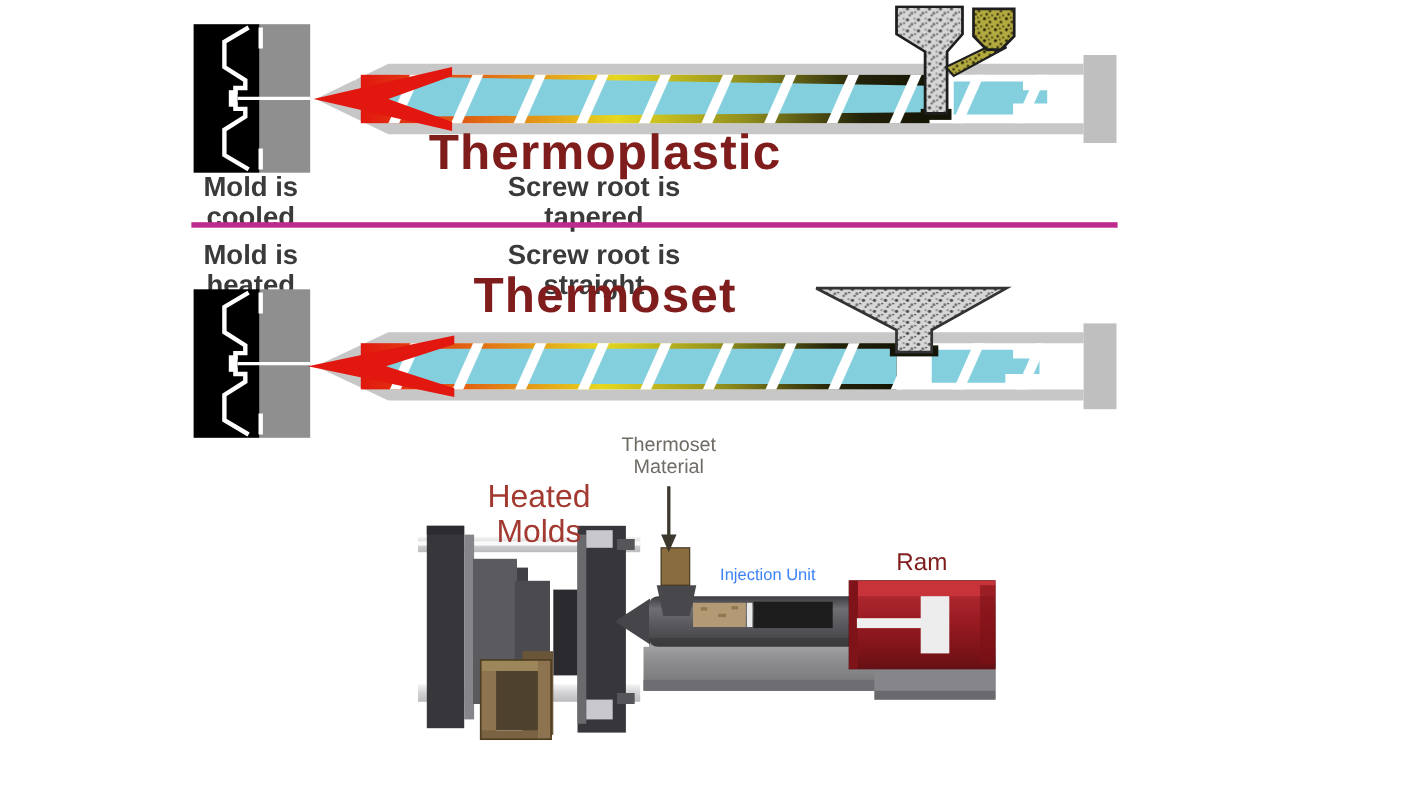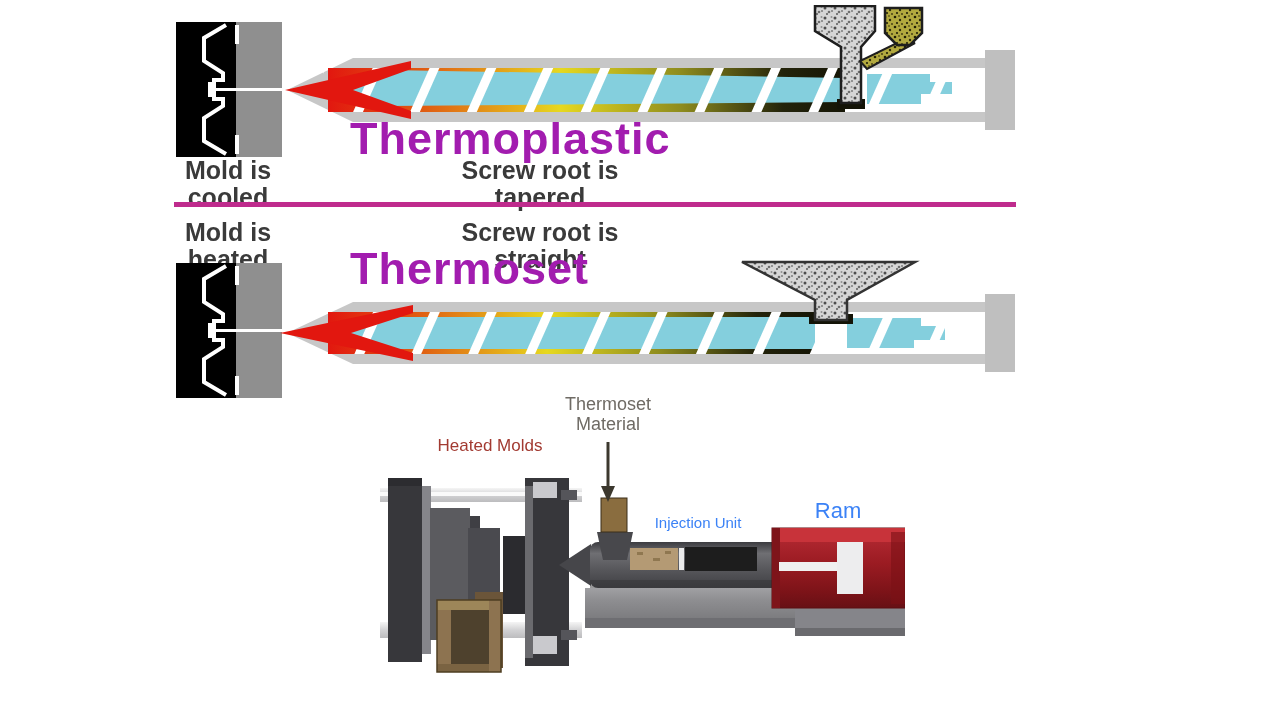--- a/index.html
+++ b/index.html
@@ -1,22 +1,22 @@
 <!DOCTYPE html>
 <html><head>
 <meta charset="utf-8">
 <style>
   html,body{margin:0;padding:0;background:#fff;}
   .slide{position:relative;width:1280px;height:720px;background:#ffffff;overflow:hidden;
          font-family:"Liberation Sans", sans-serif;}
   .abs{position:absolute;}
   .lbl{white-space:pre-line;text-align:center;color:#3a3a3a;font-weight:bold;
        font-size:25px;line-height:1.08;}
-  .title{font-weight:bold;color:#a21caf;font-size:45px;line-height:1;
-         letter-spacing:1px;}
+  .title{font-weight:bold;color:#7f1d1d;font-size:45px;line-height:1;
+         letter-spacing:1px;text-align:center;}
   .divider{background:#bf2b8d;}
   .mlabel{text-align:center;line-height:1.12;font-weight:normal;}
   svg{display:block;}
 </style>
 </head>
 <body>
 
 <div class="slide">
 
   <svg class="abs" style="left:173px;top:5px;" width="845" height="155" viewBox="0 0 845 155">
@@ -240,17 +240,17 @@
     </g>
 
     <g>
       <path d="M233,2 L233,50" stroke="#3c382e" stroke-width="3"></path>
       <path d="M233,62 L226,46 L240,46 Z" fill="#3c382e"></path>
     </g>
   </svg>
 
   <div class="abs mlabel" style="left:538px;top:394px;width:140px;font-size:18px;color:#6f6b65;white-space:pre-line;">Thermoset
 Material</div>
-  <div class="abs mlabel" style="left:405px;top:436px;width:170px;font-size:17px;color:#a23a31;">Heated Molds</div>
+  <div class="abs mlabel" style="left:405px;top:436px;width:170px;font-size:29px;color:#a23a31;">Heated Molds</div>
   <div class="abs mlabel" style="left:633px;top:515px;width:130px;font-size:15px;color:#3b82f6;">Injection Unit</div>
-  <div class="abs mlabel" style="left:806px;top:499px;width:64px;font-size:22px;color:#3b82f6;">Ram</div>
+  <div class="abs mlabel" style="left:806px;top:499px;width:64px;font-size:22px;color:#7f1d1d;">Ram</div>
 
 </div>
 
 </body></html>

